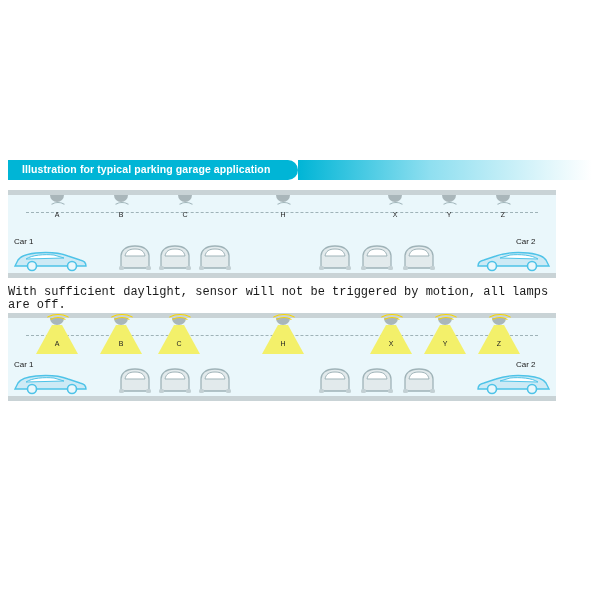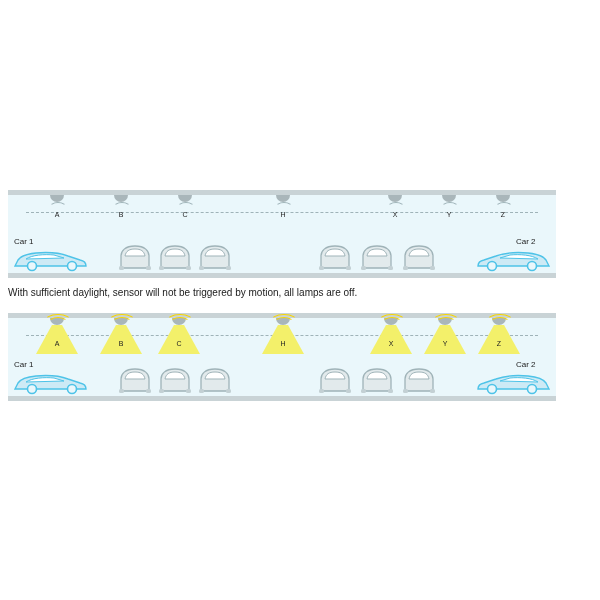--- a/index.html
+++ b/index.html
@@ -174,39 +174,45 @@
     z-index: 5;
   }
 
   
   .car-grey, .car-blue {
     position: absolute;
   }
   .caption {
     position: absolute;
     left: 8px;
-    font-size: 10px;
+    font-size: 12px;
     color: #1a1a1a;
     line-height: 13px;
     width: 560px;
+    font-family: Liberation Mono, monospace;
   }
   .caption.c1 { top: 286px; }
   .caption.c2 { top: 409px; }
 
   .car-label {
     position: absolute;
     font-size: 8px;
     color: #1a1a1a;
   }
 </style>
 </head>
 <body>
 
 <div id="page">
 
+  <div class="title-banner">
+    <div class="title-bar-bg"></div>
+    <div class="title-bar-fade"></div>
+    <div class="title-text">Illustration for typical parking garage application</div>
+  </div>
 
   <div class="scene top">
     <div class="ceiling"></div>
     <div class="floor"></div>
     <div class="dashed-line"></div>
 
     <div class="sensor" style="left:32px">
       <div class="dome"></div>
       <div class="wave" style="left:9px; top:7px; width:16px; height:10px;"></div>
       <div class="lbl">A</div>

